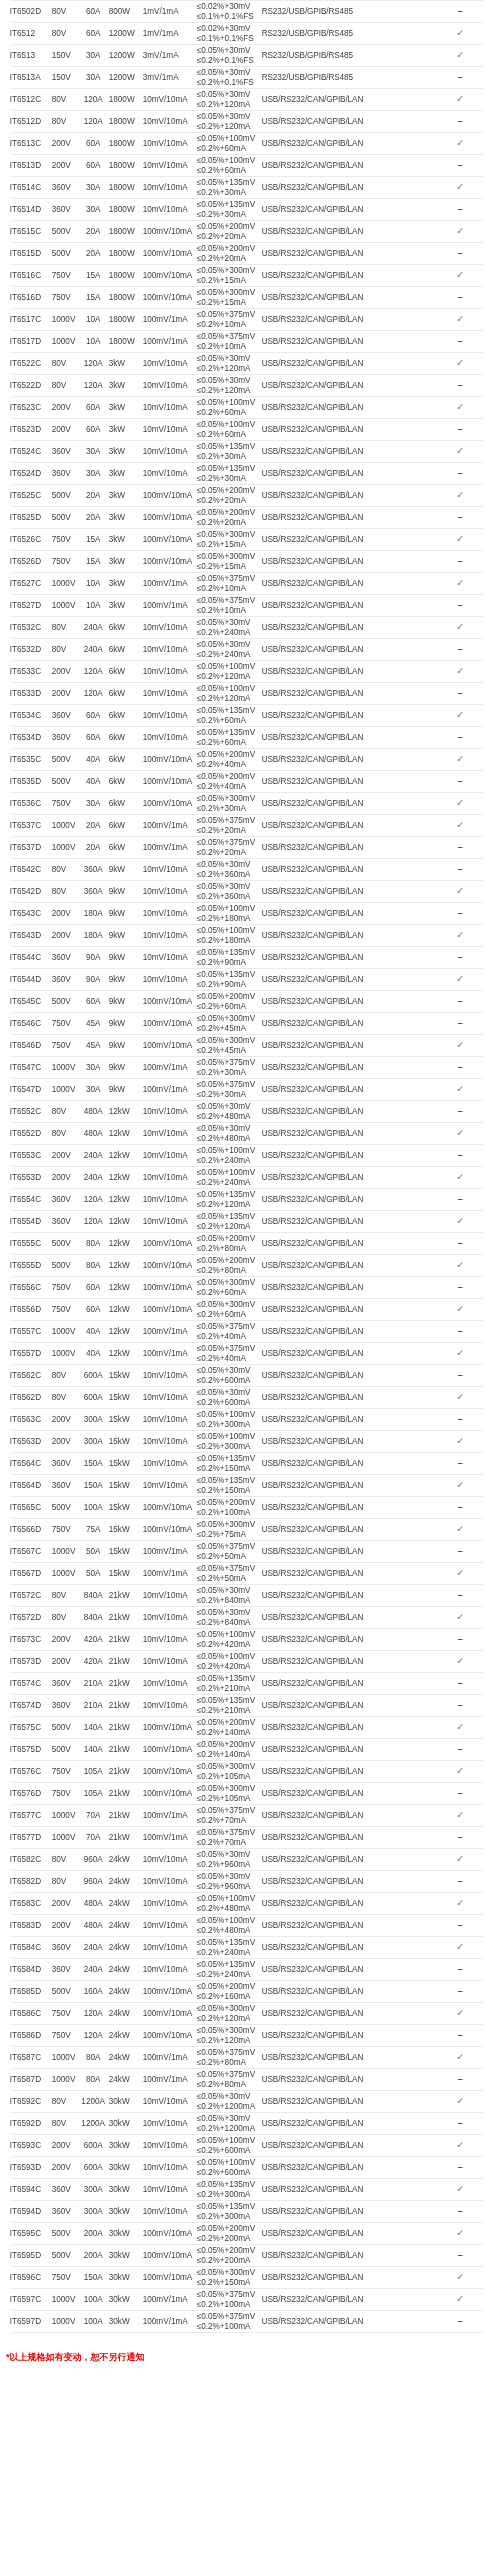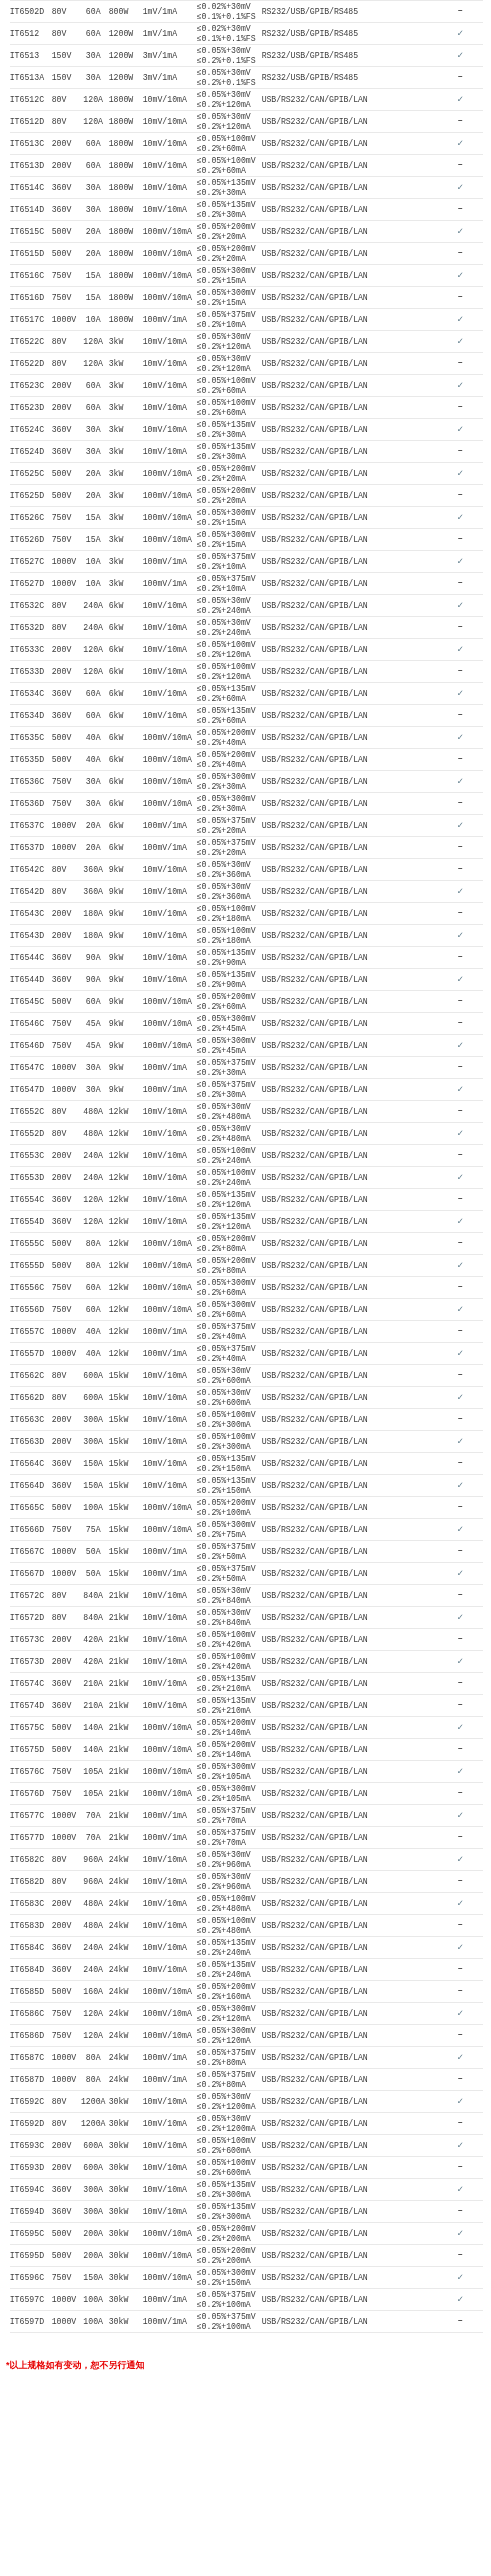--- a/index.html
+++ b/index.html
@@ -12,21 +12,20 @@
     min-height: 2576px;
     font-family: "Liberation Sans", sans-serif;
     position: relative;
   }
   table.spec-table {
     border-collapse: collapse;
     table-layout: fixed;
     width: 472px;
     margin-left: 9.7px;
     border-top: 0.7px solid #e9e9e9;
-    font-family: Liberation Mono, monospace;
   }
   table.spec-table tr {
     height: 22px;
     border-bottom: 0.7px solid #e9e9e9;
   }
   table.spec-table td {
     padding: 0;
     margin: 0;
     vertical-align: middle;
     font-size: 8.2px;
@@ -49,21 +48,21 @@
     font-size: 9.7px;
     line-height: 9.7px;
   }
   .mark-dash {
     color: #4a4a4a;
     font-size: 9px;
     font-weight: bold;
     line-height: 9.7px;
   }
   .footnote {
-    margin: 27px 0 0 6px;
+    margin: 19px 0 0 6px;
     color: #e60000;
     font-size: 9px;
     font-weight: bold;
     line-height: 11px;
   }
 </style>
 </head>
 <body>
 
 <table class="spec-table">
@@ -267,20 +266,33 @@
         <td class="c-pow">1800W</td>
         <td class="c-res">100mV/1mA</td>
         <td class="c-acc">
           <span class="acc-line">≤0.05%+375mV</span>
           <span class="acc-line">≤0.2%+10mA</span>
         </td>
         <td class="c-int">USB/RS232/CAN/GPIB/LAN</td>
         <td class="c-mark"><span class="mark-check">✓</span></td>
       </tr>
       <tr>
+        <td class="c-model">IT6517D</td>
+        <td class="c-volt">1000V</td>
+        <td class="c-curr">10A</td>
+        <td class="c-pow">1800W</td>
+        <td class="c-res">100mV/1mA</td>
+        <td class="c-acc">
+          <span class="acc-line">≤0.05%+375mV</span>
+          <span class="acc-line">≤0.2%+10mA</span>
+        </td>
+        <td class="c-int">USB/RS232/CAN/GPIB/LAN</td>
+        <td class="c-mark"><span class="mark-dash">–</span></td>
+      </tr>
+      <tr>
         <td class="c-model">IT6522C</td>
         <td class="c-volt">80V</td>
         <td class="c-curr">120A</td>
         <td class="c-pow">3kW</td>
         <td class="c-res">10mV/10mA</td>
         <td class="c-acc">
           <span class="acc-line">≤0.05%+30mV</span>
           <span class="acc-line">≤0.2%+120mA</span>
         </td>
         <td class="c-int">USB/RS232/CAN/GPIB/LAN</td>
@@ -538,33 +550,20 @@
         <td class="c-volt">750V</td>
         <td class="c-curr">30A</td>
         <td class="c-pow">6kW</td>
         <td class="c-res">100mV/10mA</td>
         <td class="c-acc">
           <span class="acc-line">≤0.05%+300mV</span>
           <span class="acc-line">≤0.2%+30mA</span>
         </td>
         <td class="c-int">USB/RS232/CAN/GPIB/LAN</td>
         <td class="c-mark"><span class="mark-check">✓</span></td>
-      </tr>
-      <tr>
-        <td class="c-model">IT6536D</td>
-        <td class="c-volt">750V</td>
-        <td class="c-curr">30A</td>
-        <td class="c-pow">6kW</td>
-        <td class="c-res">100mV/10mA</td>
-        <td class="c-acc">
-          <span class="acc-line">≤0.05%+300mV</span>
-          <span class="acc-line">≤0.2%+30mA</span>
-        </td>
-        <td class="c-int">USB/RS232/CAN/GPIB/LAN</td>
-        <td class="c-mark"><span class="mark-dash">–</span></td>
       </tr>
       <tr>
         <td class="c-model">IT6537C</td>
         <td class="c-volt">1000V</td>
         <td class="c-curr">20A</td>
         <td class="c-pow">6kW</td>
         <td class="c-res">100mV/1mA</td>
         <td class="c-acc">
           <span class="acc-line">≤0.05%+375mV</span>
           <span class="acc-line">≤0.2%+20mA</span>

